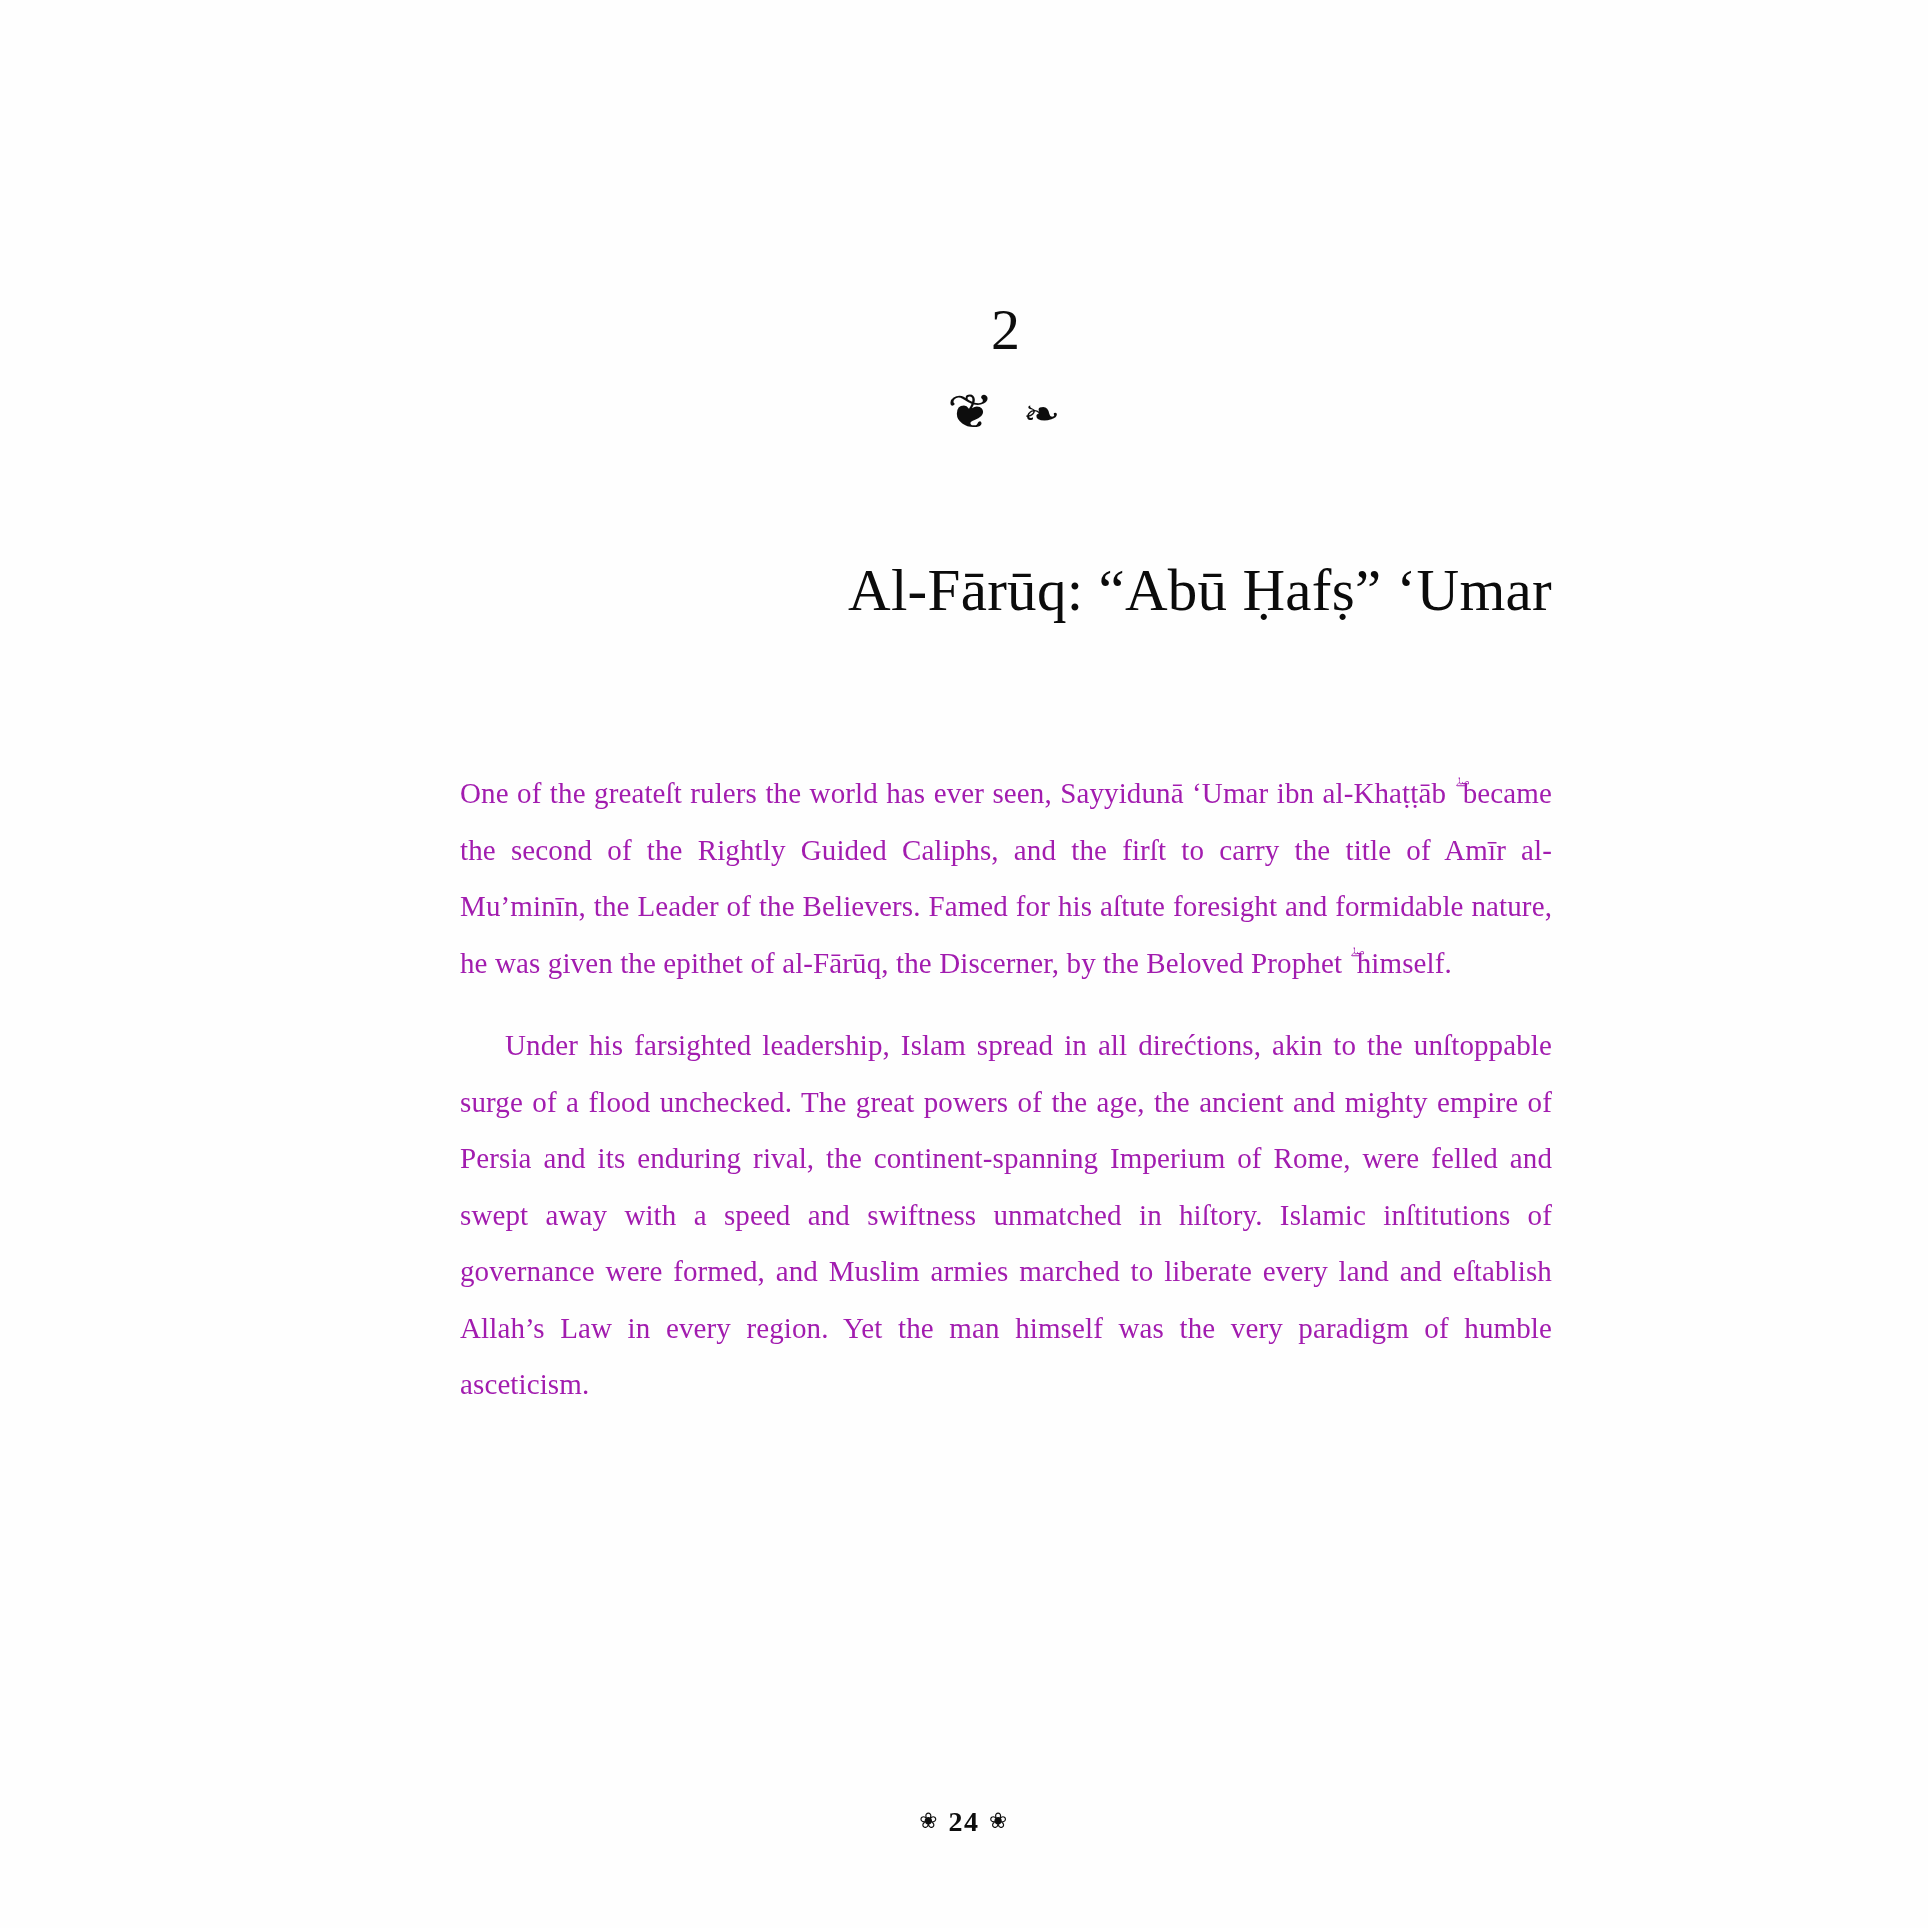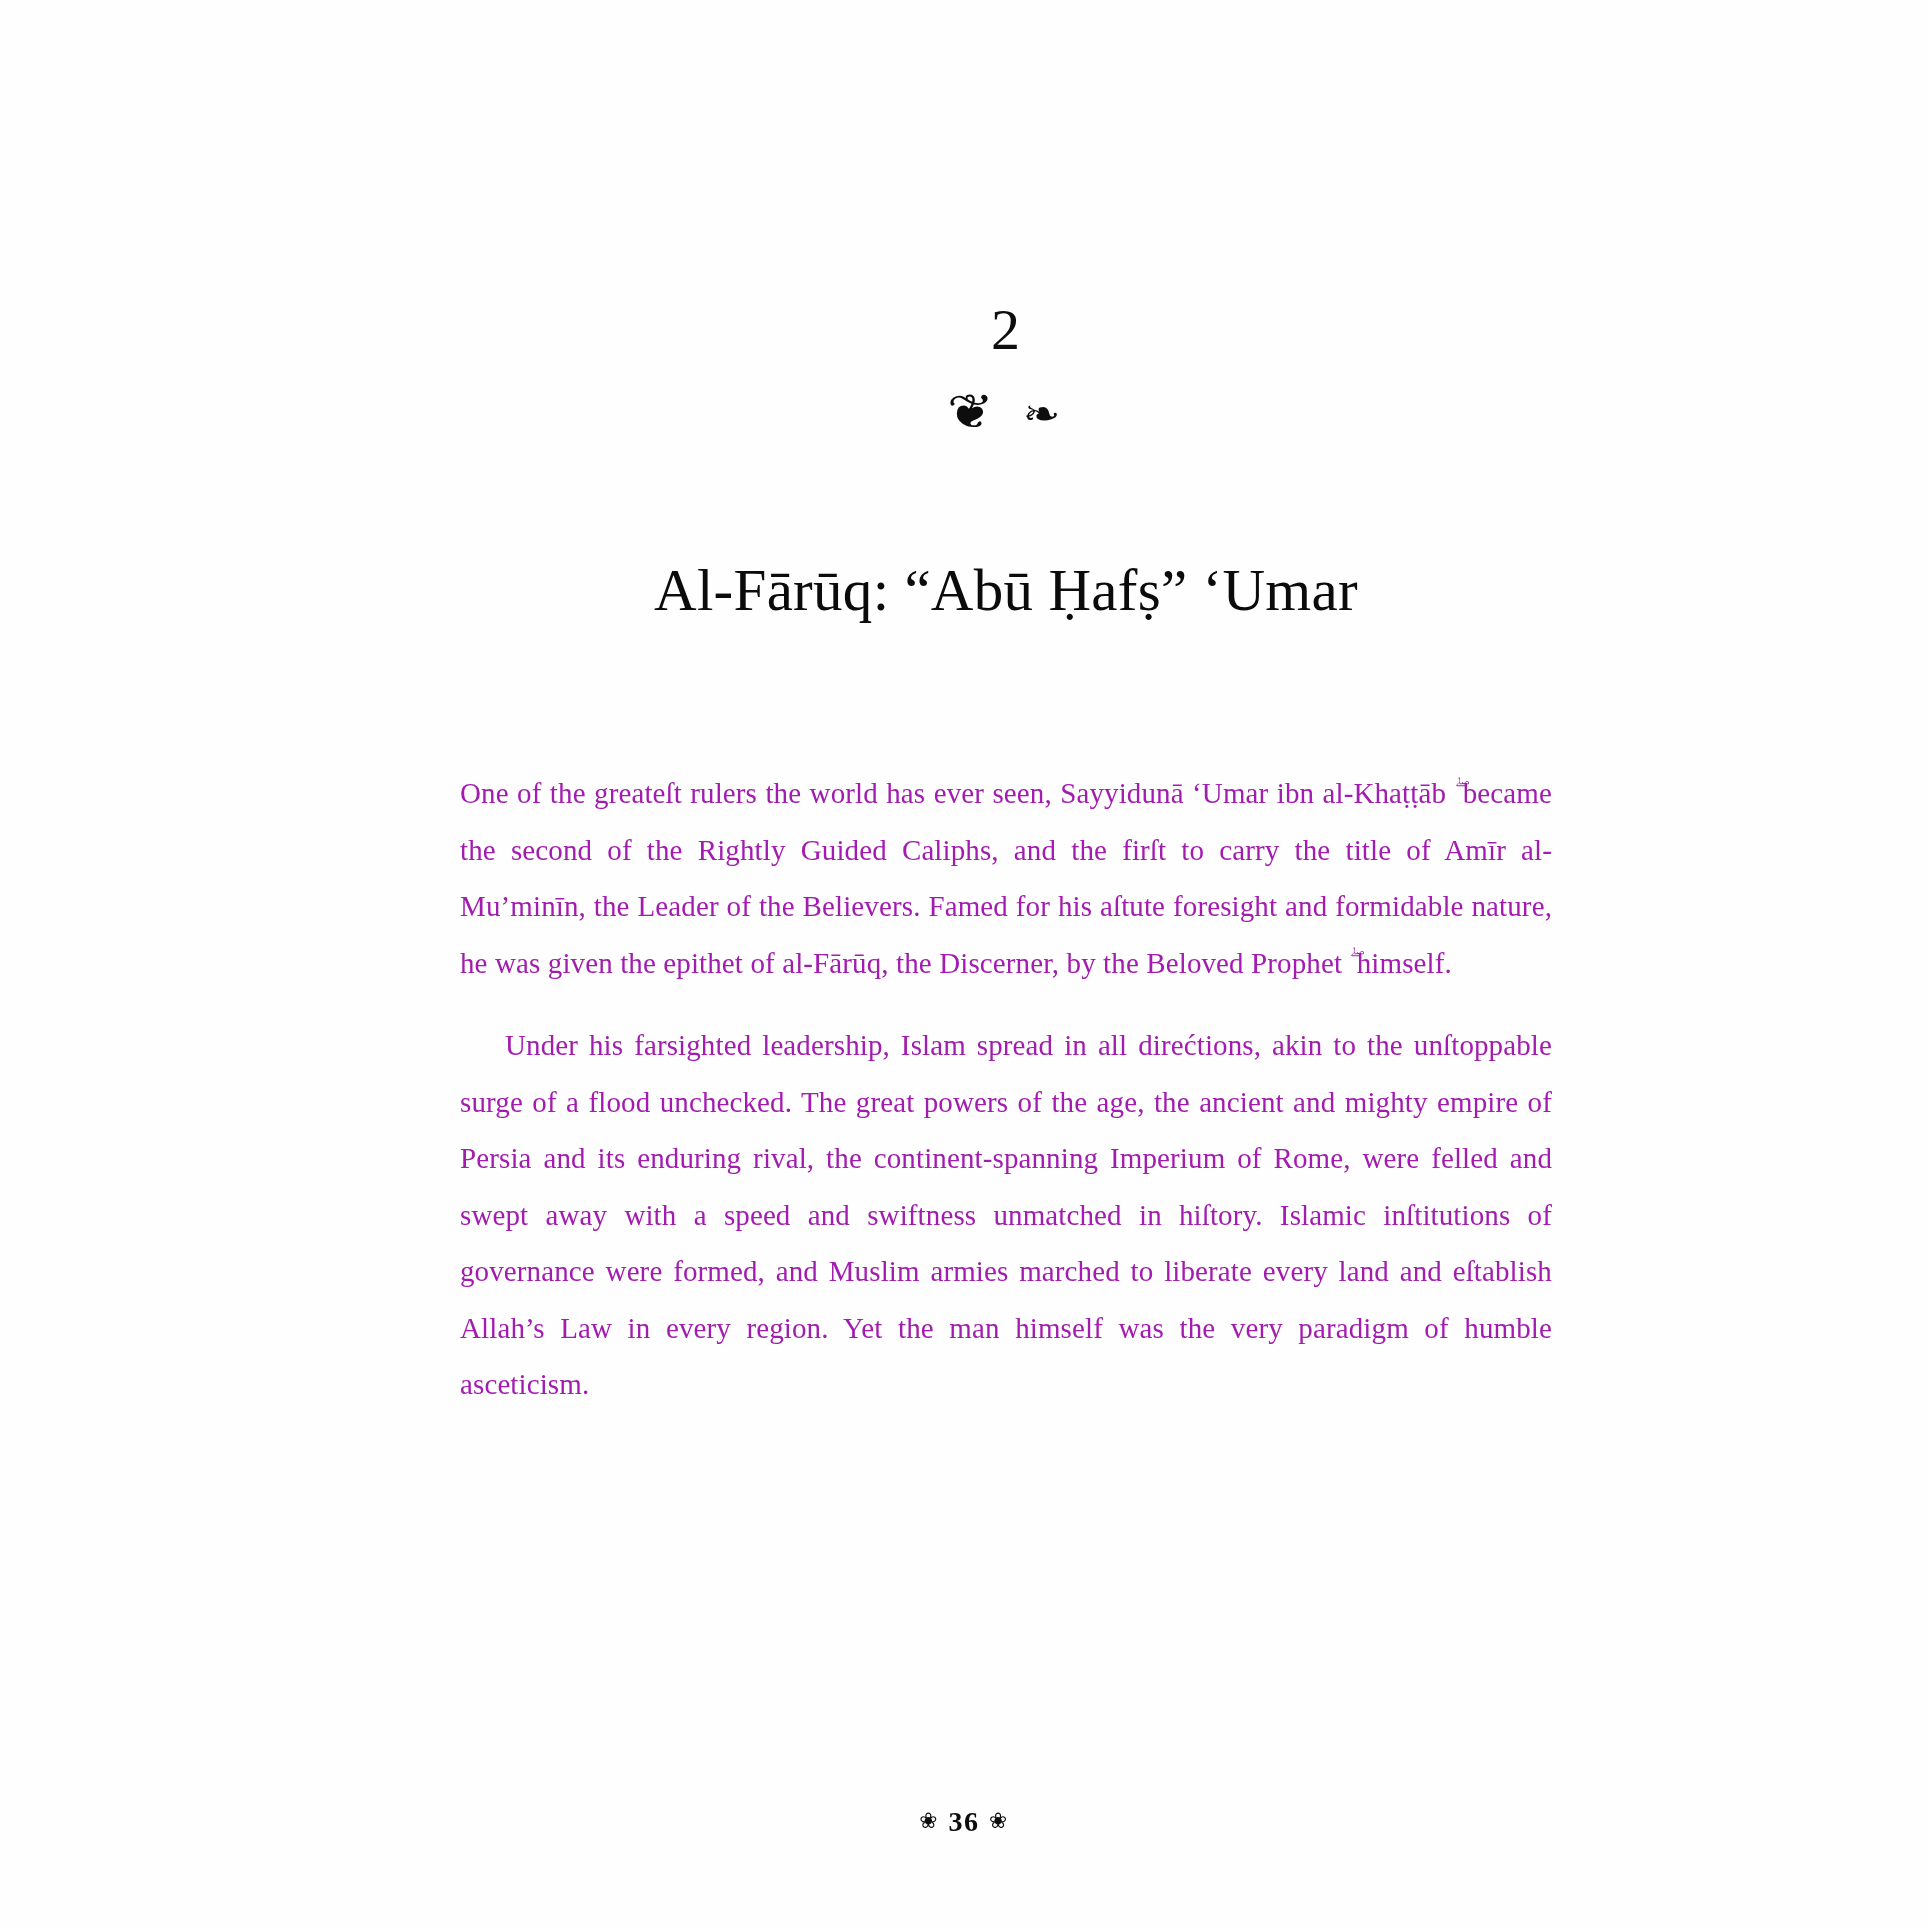--- a/index.html
+++ b/index.html
@@ -49,21 +49,21 @@
     display: inline-block;
     transform: scaleY(0.85);
   }
   .ornament-row .orn.small {
     font-size: 45px;
     margin-left: 24.5px;
     vertical-align: 1.9px;
   }
   .chapter-title {
     margin-top: 113px;
-    text-align: center;
+    text-align: right;
     font-size: 59px;
     line-height: 1.28;
     font-weight: normal;
     color: #0b0b0b;
     letter-spacing: 0.005em;
   }
   .chapter-title .line {
     display: block;
   }
   .body-text {
@@ -120,16 +120,16 @@
     </h1>
 
     <div class="body-text">
       <p>One of the greateſt rulers the world has ever seen, Sayyidunā ʻUmar ibn al-Khaṭṭāb ۖ became the second of the Rightly Guided Caliphs, and the firſt to carry the title of Amīr al-Mu’minīn, the Leader of the Believers. Famed for his aſtute foresight and formidable nature, he was given the epithet of al-Fārūq, the Discerner, by the Beloved Prophet ۖ himself.</p>
       <p>Under his farsighted leadership, Islam spread in all direćtions, akin to the unſtoppable surge of a flood unchecked. The great powers of the age, the ancient and mighty empire of Persia and its enduring rival, the continent-spanning Imperium of Rome, were felled and swept away with a speed and swiftness unmatched in hiſtory. Islamic inſtitutions of governance were formed, and Muslim armies marched to liberate every land and eſtablish Allah’s Law in every region. Yet the man himself was the very paradigm of humble asceticism.</p>
     </div>
 
   </div>
 
   <div class="footer">
-    <span class="flower">❀</span><span class="num">36</span><span class="flower">❀</span>
+    <span class="flower">❀</span><span class="num">24</span><span class="flower">❀</span>
   </div>
 </div>
 
 
 </body></html>

